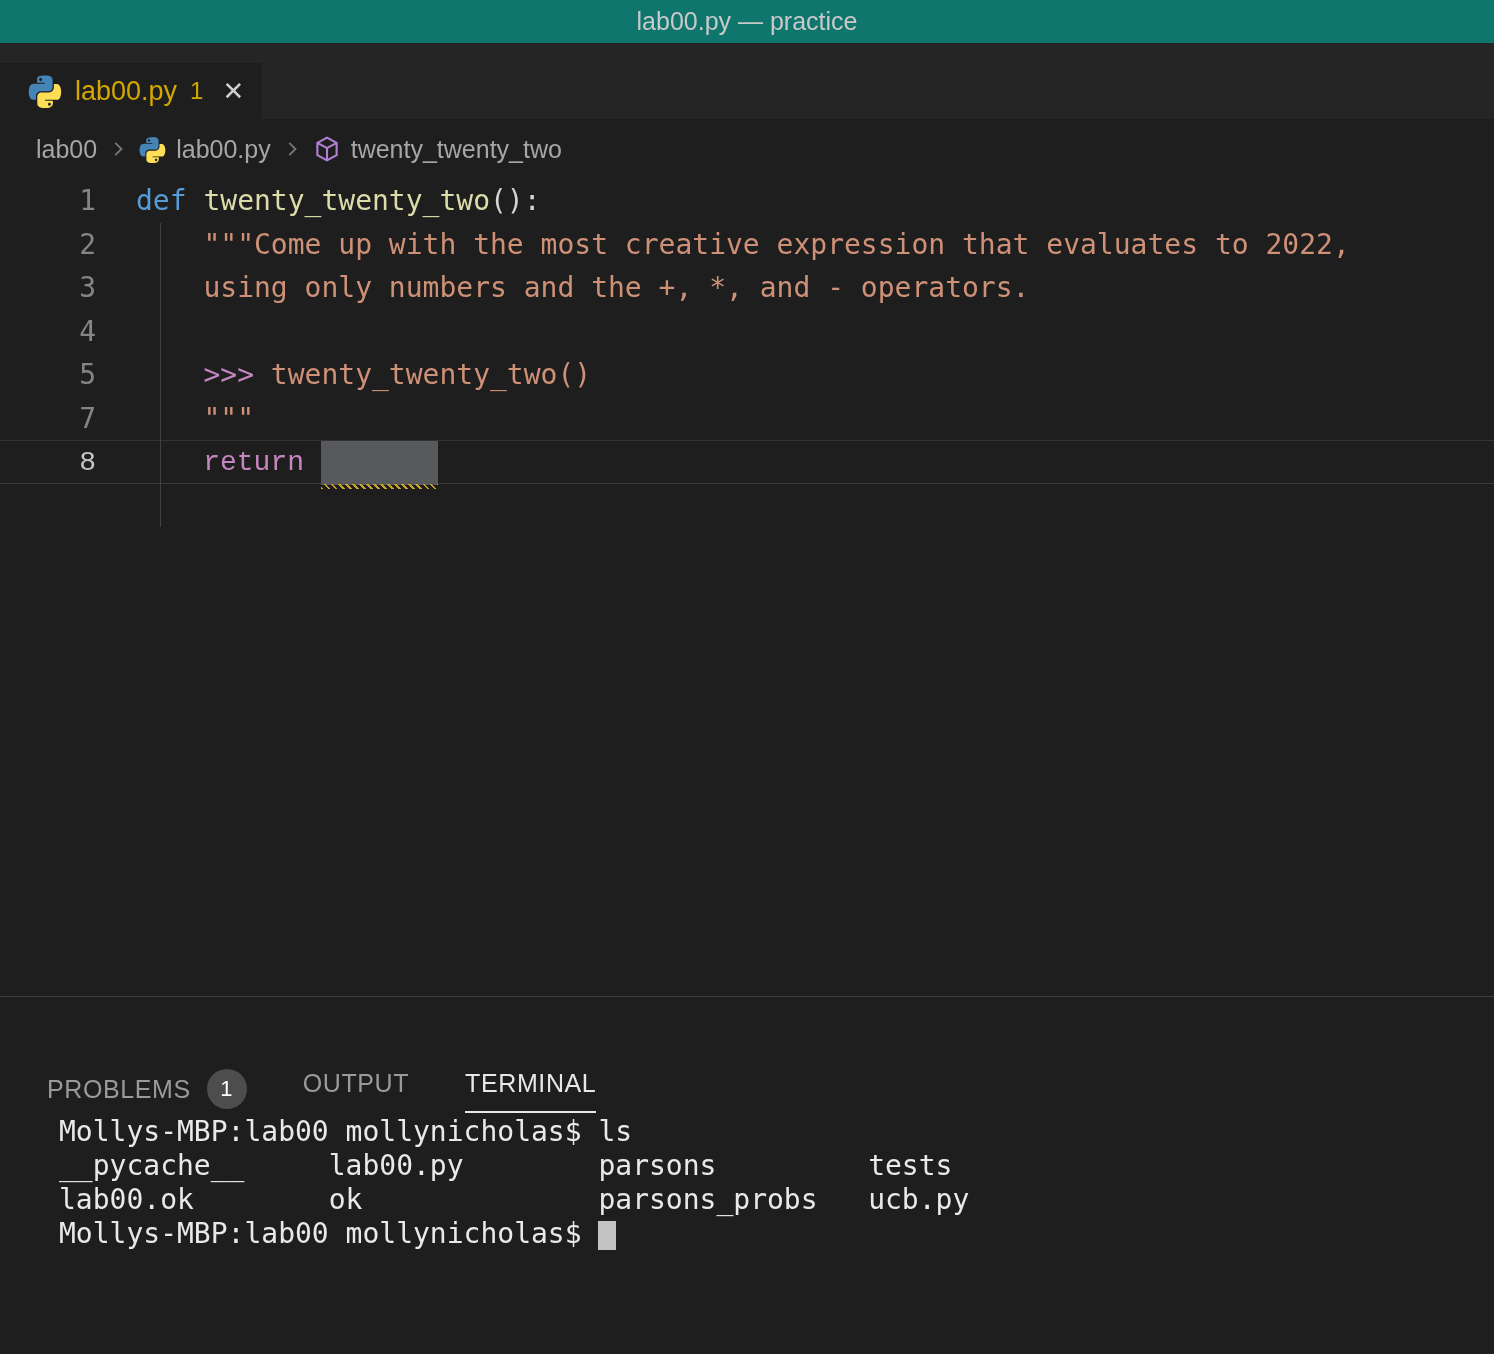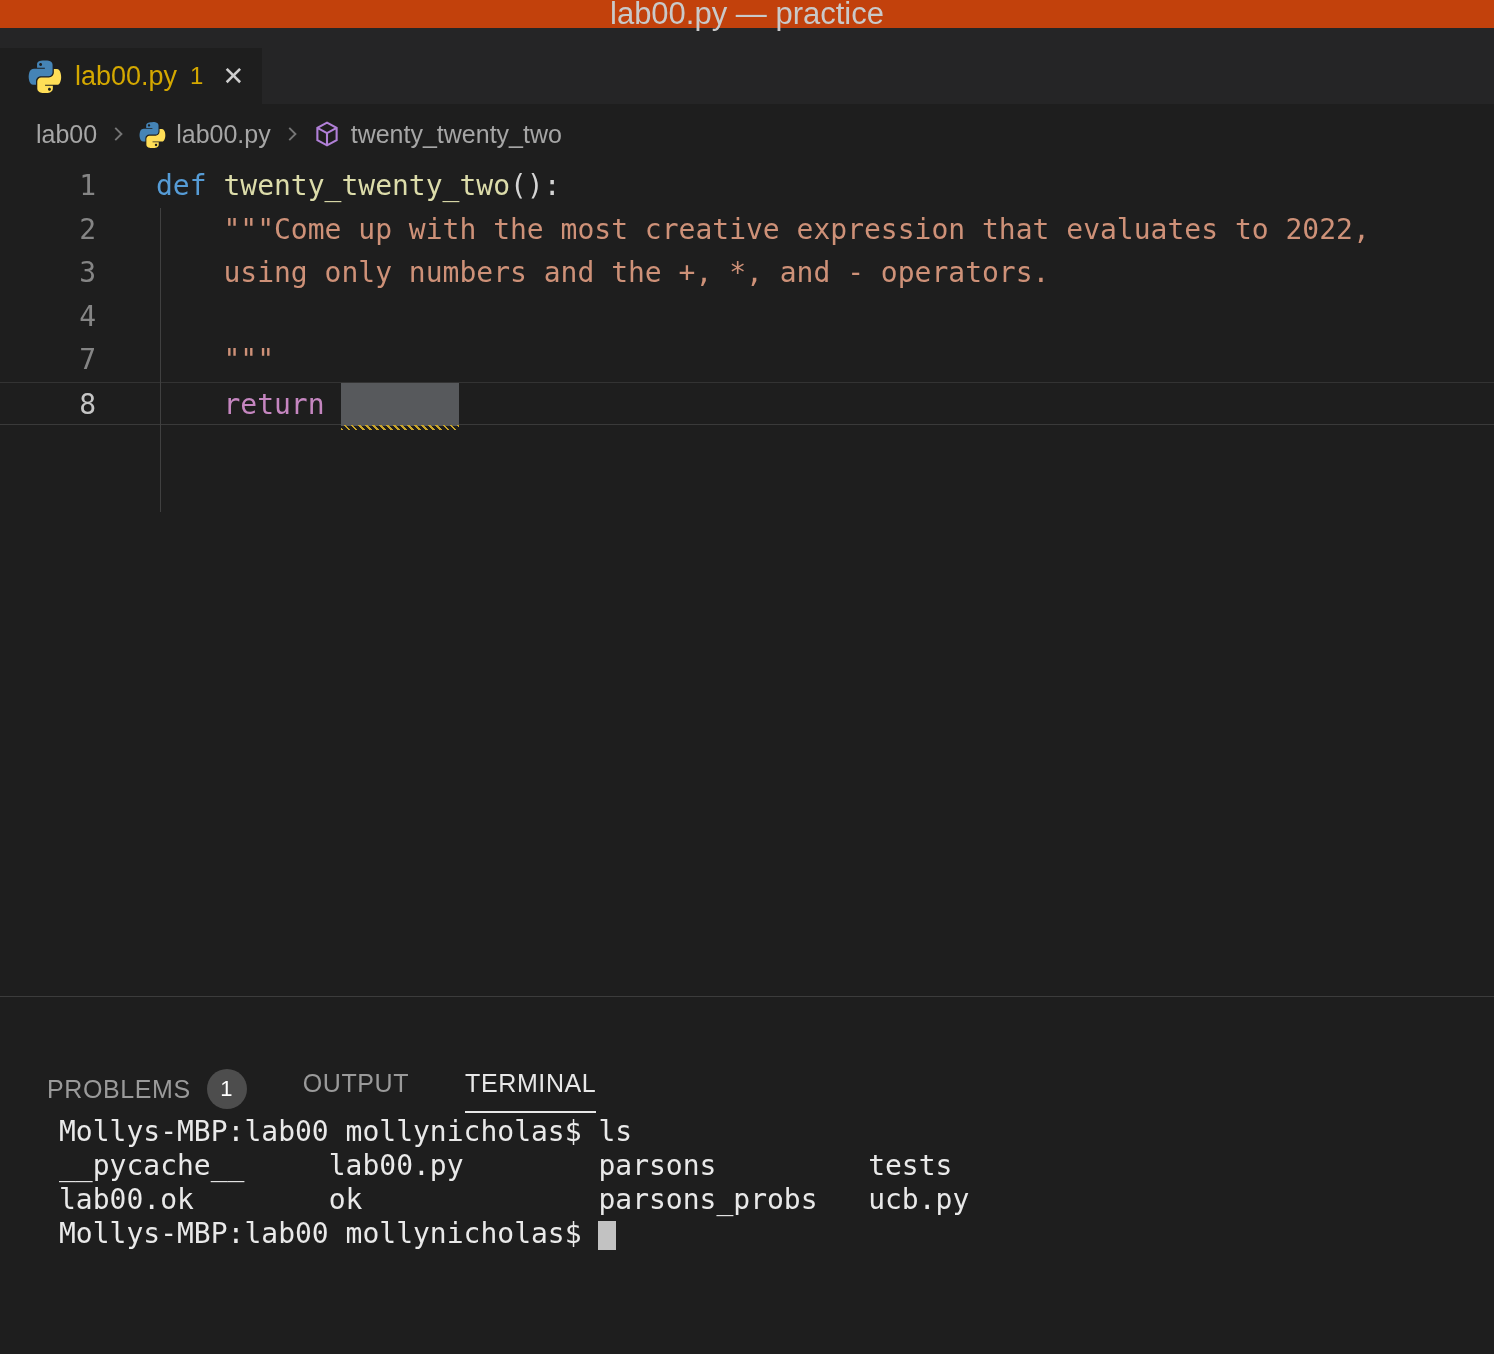--- a/index.html
+++ b/index.html
@@ -1,44 +1,44 @@
 <!DOCTYPE html>
 <html><head>
 <meta charset="utf-8">
 <style>
   * { margin:0; padding:0; box-sizing:border-box; }
   html,body { width:1494px; height:1354px; background:#1e1e1e; overflow:hidden;
               font-family:"Liberation Sans", sans-serif; }
 
   
-  .titlebar { height:28px; background:#c2410c; display:flex; align-items:center;
-              justify-content:center; color:#c9c9c9; font-size:31px; }
+  .titlebar { height:43px; background:#0f766e; display:flex; align-items:center;
+              justify-content:center; color:#c9c9c9; font-size:25px; }
 
   
   .tabbar { height:76px; background:#252526; display:flex; align-items:flex-end; }
   .tab { height:56px; background:#1e1e1e; display:flex; align-items:center;
          padding:0 18px 0 28px; gap:13px; cursor:pointer; }
   .tab-label { color:#d4a800; font-size:27px; }
   .tab-badge { color:#d4a800; font-size:24px; }
   .tab-close { color:#cfcfcf; font-size:26px; margin-left:6px; }
 
   
   .breadcrumb { height:60px; display:flex; align-items:center; padding-left:36px;
                 gap:10px; color:#a6a6a6; font-size:25px; background:#1e1e1e; }
   .crumb { cursor:pointer; }
   .chev { display:flex; align-items:center; }
 
   
   .editor-code { position:relative; font-family:"DejaVu Sans Mono", monospace;
                  font-size:28px; }
   .code-line { height:43.5px; line-height:43.5px; white-space:pre; }
-  .code-line.active { border-top:1px solid #333333; border-bottom:1px solid #3a3a3a; }
+  .code-line.active { border-top:1px solid #333333; border-bottom:1px solid #3a3a3a;font-family:Liberation Mono, monospace; }
   .line-num { display:inline-block; width:96px; text-align:right; color:#858585; }
   .code-line.active .line-num { color:#c6c6c6; }
-  .line-content { margin-left:60px; color:#d4d4d4; }
+  .line-content { margin-left:40px; color:#d4d4d4; }
   .c-kw      { color:#569cd6; }
   .c-fn      { color:#dcdcaa; }
   .c-plain   { color:#d4d4d4; }
   .c-str     { color:#ce9178; }
   .c-doctest { color:#c586c0; }
   .c-ret     { color:#c586c0; }
   .c-selbox  { background:#57595c; position:relative; display:inline-block; }
   .c-selbox::after { content:""; position:absolute; left:0; right:0; bottom:-4px;
       height:5px;
       background:repeating-linear-gradient(45deg, #c8a42b 0 2px, transparent 2px 5px); }
@@ -114,20 +114,21 @@
     </span>
     <span class="crumb">twenty_twenty_two</span>
   </div>
 
   <div class="editor-code">
     <div id="code-lines">
         <div class="code-line"><span class="line-num">1</span><span class="line-content"><span class="c-kw">def </span><span class="c-fn">twenty_twenty_two</span><span class="c-plain">():</span></span></div>
         <div class="code-line"><span class="line-num">2</span><span class="line-content"><span class="c-str">    """Come up with the most creative expression that evaluates to 2022,</span></span></div>
         <div class="code-line"><span class="line-num">3</span><span class="line-content"><span class="c-str">    using only numbers and the +, *, and - operators.</span></span></div>
         <div class="code-line"><span class="line-num">4</span><span class="line-content"></span></div>
+        <div class="code-line"><span class="line-num">5</span><span class="line-content"><span class="c-doctest">    &gt;&gt;&gt; </span><span class="c-str">twenty_twenty_two()</span></span></div>
         <div class="code-line"><span class="line-num">7</span><span class="line-content"><span class="c-str">    """</span></span></div>
         <div class="code-line active"><span class="line-num">8</span><span class="line-content"><span class="c-ret">    return </span><span class="c-selbox">       </span></span></div>
       </div>
     <div class="indent-guide"></div>
   </div>
 
   <div class="panel">
     <div class="panel-tabs" id="panel-tabs">
         <div class="panel-tab">
           <span>PROBLEMS</span>

